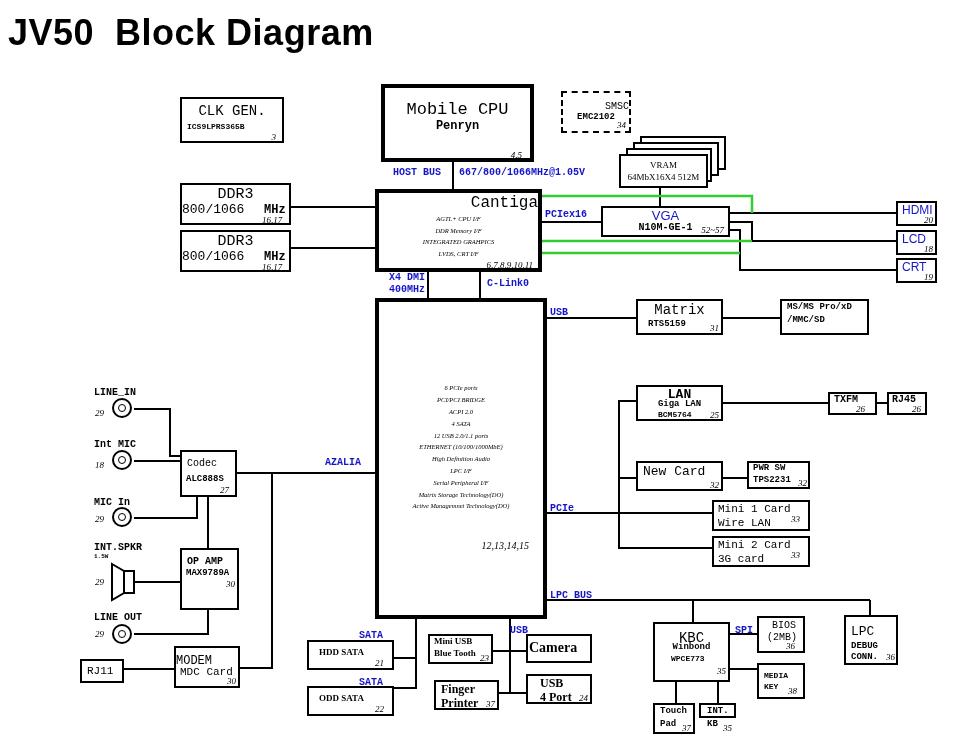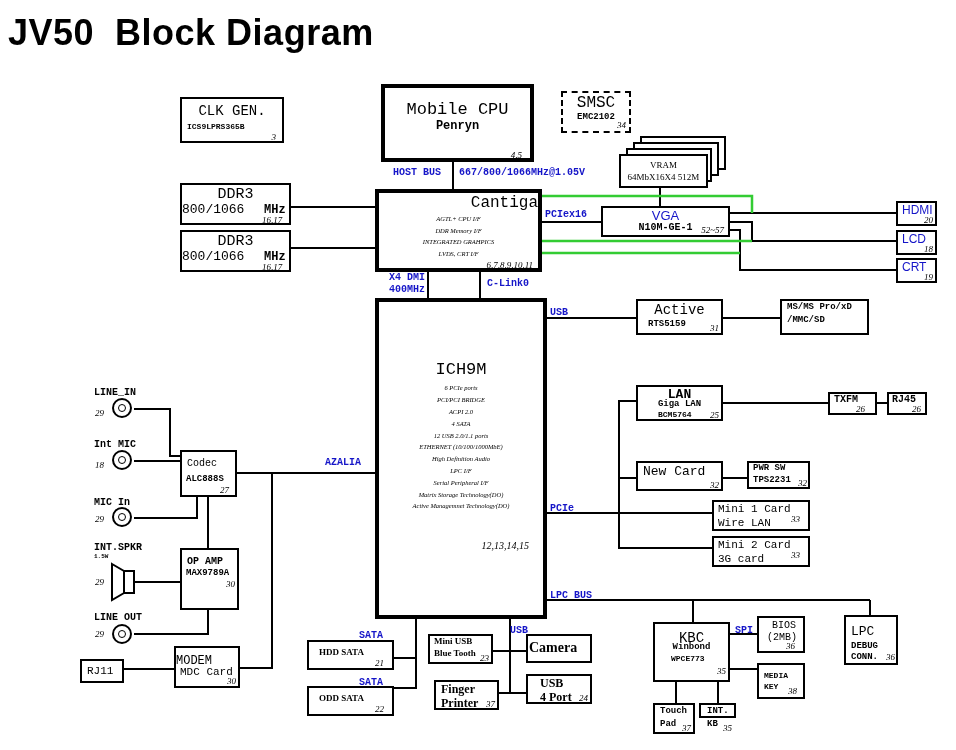--- a/index.html
+++ b/index.html
@@ -101,21 +101,21 @@
   <div class="pg" style="right:6px;top:33px;">3</div>
 </div>
 
 <div class="box thick" style="left:381px;top:84px;width:153px;height:78px;">
   <div class="t mono center" style="top:12px;font-size:17px;text-align:center;">Mobile CPU</div>
   <div class="t mono bold center" style="top:31px;font-size:12px;text-align:center;">Penryn</div>
   <div class="pg" style="right:8px;top:62px;">4,5</div>
 </div>
 
 <div class="box dashed" style="left:561px;top:91px;width:70px;height:42px;">
-  <div class="t mono center" style="top:1px;font-size:16px;text-align:center;">SMSC</div>
+  <div class="t mono center" style="top:8px;font-size:10px;text-align:right;">SMSC</div>
   <div class="t mono bold center" style="top:19px;font-size:9px;text-align:center;">EMC2102</div>
   <div class="pg" style="right:3px;top:27px;">34</div>
 </div>
 
 <div class="box" style="left:640px;top:136px;width:86px;height:34px;"></div>
 <div class="box" style="left:633px;top:142px;width:86px;height:34px;"></div>
 <div class="box" style="left:626px;top:148px;width:86px;height:34px;"></div>
 <div class="box" style="left:619px;top:154px;width:89px;height:34px;">
   <div class="t serif center" style="top:4px;font-size:9px;text-align:center;">VRAM</div>
   <div class="t serif center" style="top:16px;font-size:9px;text-align:center;">64MbX16X4 512M</div>
@@ -164,42 +164,41 @@
 <div class="box" style="left:896px;top:230px;width:41px;height:25px;">
   <div class="t sans blue" style="left:4px;top:0px;font-size:12px;">LCD</div>
   <div class="pg" style="right:2px;top:12px;">18</div>
 </div>
 <div class="box" style="left:896px;top:258px;width:41px;height:25px;">
   <div class="t sans blue" style="left:4px;top:0px;font-size:12px;">CRT</div>
   <div class="pg" style="right:2px;top:12px;">19</div>
 </div>
 
 <div class="box thick" style="left:375px;top:298px;width:172px;height:321px;">
-  <div class="t mono center" style="top:58px;font-size:17px;text-align:center;">ICH9M</div>
   <div class="feat" style="top:80px;">6 PCIe ports</div>
   <div class="feat" style="top:92px;">PCI/PCI BRIDGE</div>
   <div class="feat" style="top:104px;">ACPI 2.0</div>
   <div class="feat" style="top:116px;">4 SATA</div>
   <div class="feat" style="top:128px;">12 USB 2.0/1.1 ports</div>
   <div class="feat" style="top:139px;">ETHERNET (10/100/1000MbE)</div>
   <div class="feat" style="top:151px;">High Definition Audio</div>
   <div class="feat" style="top:163px;">LPC I/F</div>
   <div class="feat" style="top:175px;">Serial Peripheral I/F</div>
   <div class="feat" style="top:187px;">Matrix Storage Technology(DO)</div>
   <div class="feat" style="top:198px;">Active Managemnet Technology(DO)</div>
   <div class="pg" style="right:14px;top:238px;font-size:10px;">12,13,14,15</div>
 </div>
 
 <div class="bus" style="left:550px;top:307px;">USB</div>
 <div class="bus" style="left:325px;top:457px;">AZALIA</div>
 <div class="bus" style="left:550px;top:503px;">PCIe</div>
 <div class="bus" style="left:550px;top:590px;">LPC BUS</div>
 
 <div class="box" style="left:636px;top:299px;width:87px;height:36px;">
-  <div class="t mono center" style="top:1px;font-size:14px;text-align:center;">Active</div>
+  <div class="t mono center" style="top:1px;font-size:14px;text-align:center;">Matrix</div>
   <div class="t mono bold" style="left:10px;top:18px;font-size:9px;">RTS5159</div>
   <div class="pg" style="right:2px;top:22px;">31</div>
 </div>
 <div class="box" style="left:780px;top:299px;width:89px;height:36px;">
   <div class="t mono bold" style="left:5px;top:1px;font-size:9px;">MS/MS Pro/xD</div>
   <div class="t mono bold" style="left:5px;top:14px;font-size:9px;">/MMC/SD</div>
 </div>
 
 <div class="box" style="left:636px;top:385px;width:87px;height:36px;">
   <div class="t mono bold center" style="top:0px;font-size:13px;text-align:center;">LAN</div>

